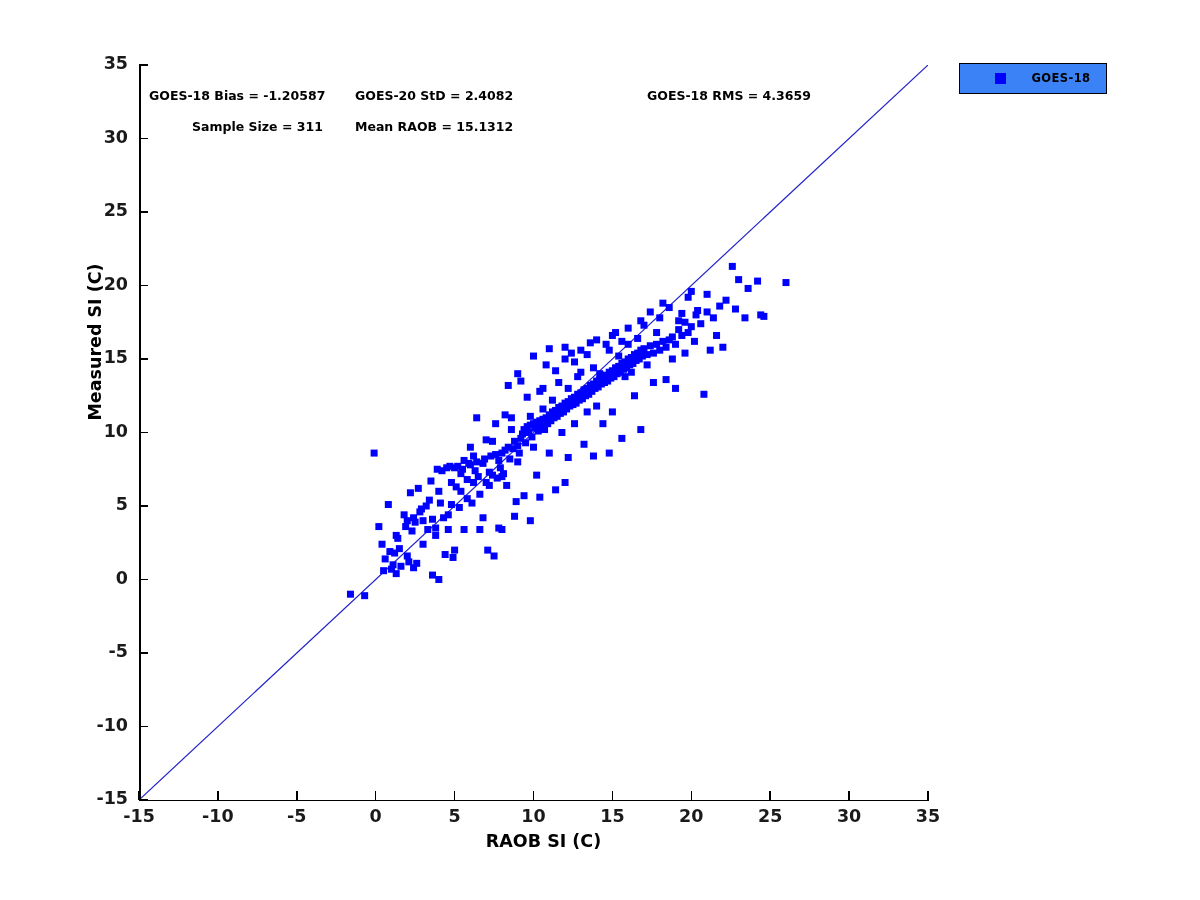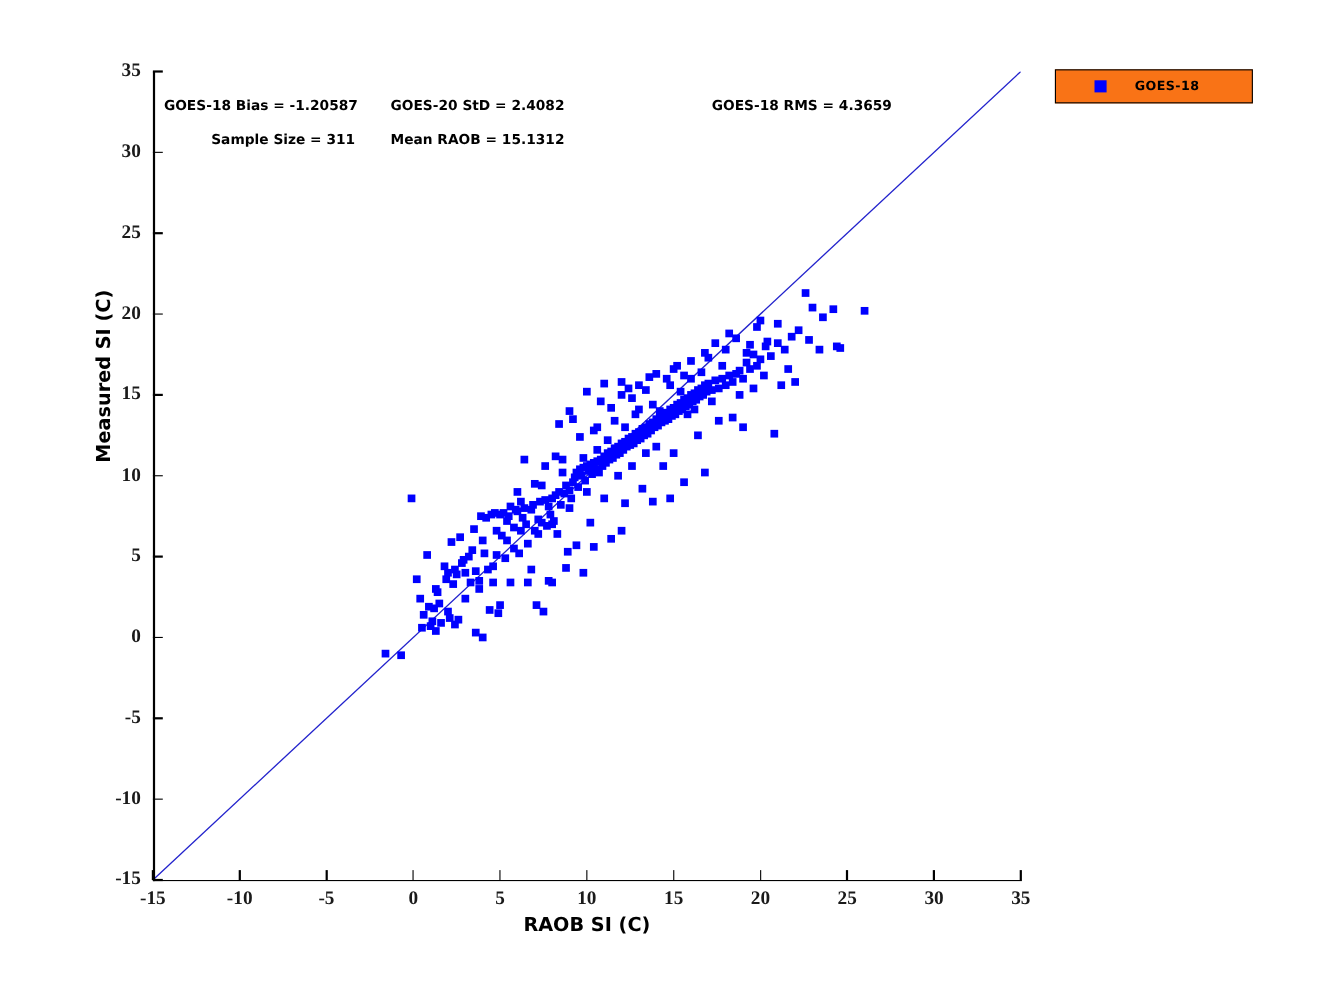--- a/index.html
+++ b/index.html
@@ -89,35 +89,34 @@
     width: 1.6px;
     height: 9px;
     top: 791px;
   }
   .ticklabel {
     position: absolute;
     font-size: 17.5px;
     font-weight: bold;
     color: #1a1a1a;
     white-space: nowrap;
-    font-family: Liberation Serif, serif;
   }
   .ticklabel-y {
     text-align: right;
     right: 1072px;
     width: 60px;
   }
   .ticklabel-x {
     text-align: center;
     width: 70px;
     top: 806px;
   }
   #xlabel {
     position: absolute;
-    left: 139px;
+    left: 149px;
     top: 831px;
     width: 789px;
     text-align: center;
     font-size: 17.5px;
     font-weight: bold;
     color: #000000;
   }
   #ylabel {
     position: absolute;
     left: 30px;
@@ -131,22 +130,21 @@
     transform-origin: 50% 50%;
     margin-left: -55px;
   }
   #legend-box {
     position: absolute;
     left: 959px;
     top: 63px;
     width: 146px;
     height: 29px;
     border: 1.3px solid #000000;
-    background: #f97316;
-    padding-left: 32px;
+    background: #3b82f6;
   }
   #legend-swatch {
     position: absolute;
     left: 35px;
     top: 9px;
     width: 11px;
     height: 11px;
     background: #0000ff;
   }
   #legend-label {

